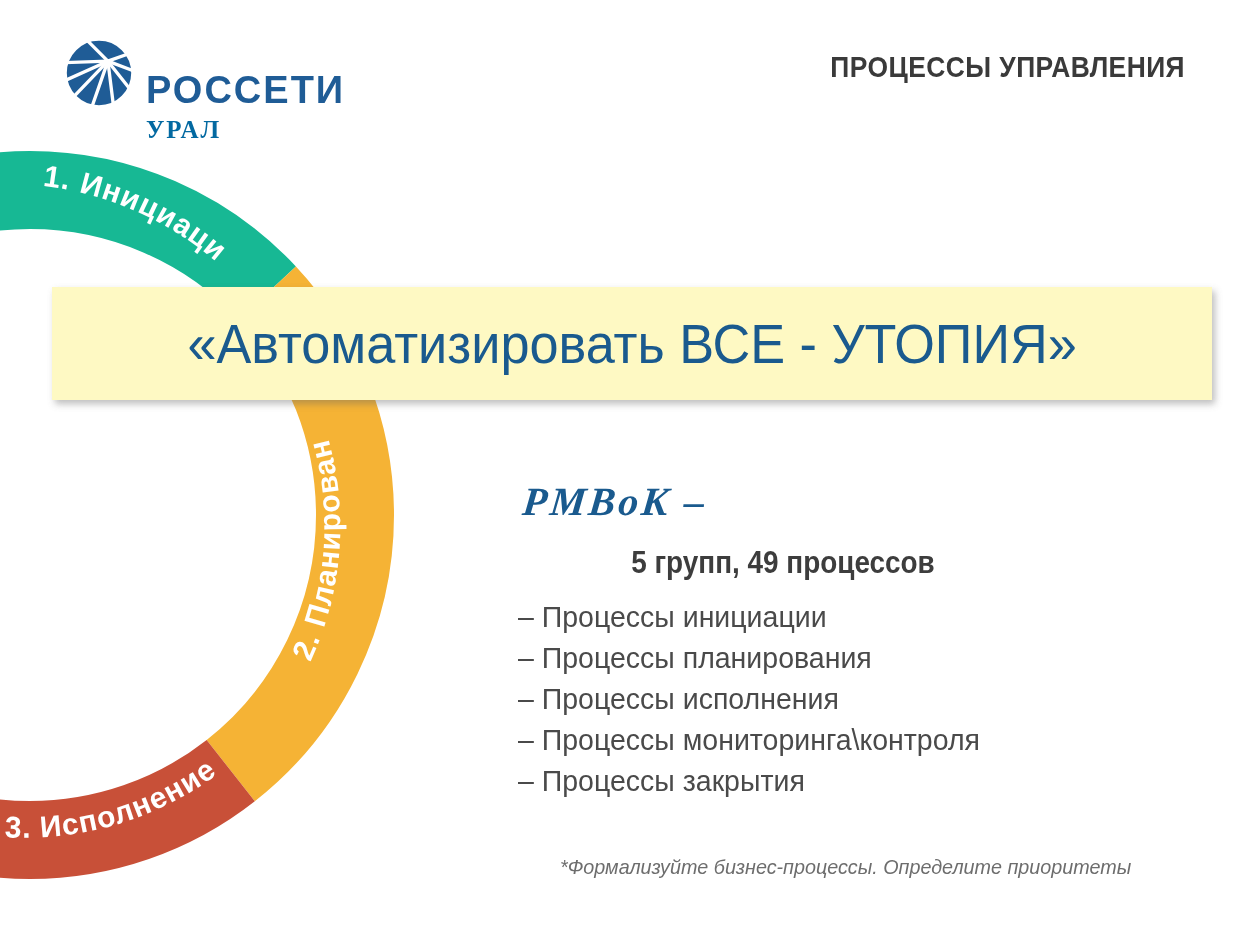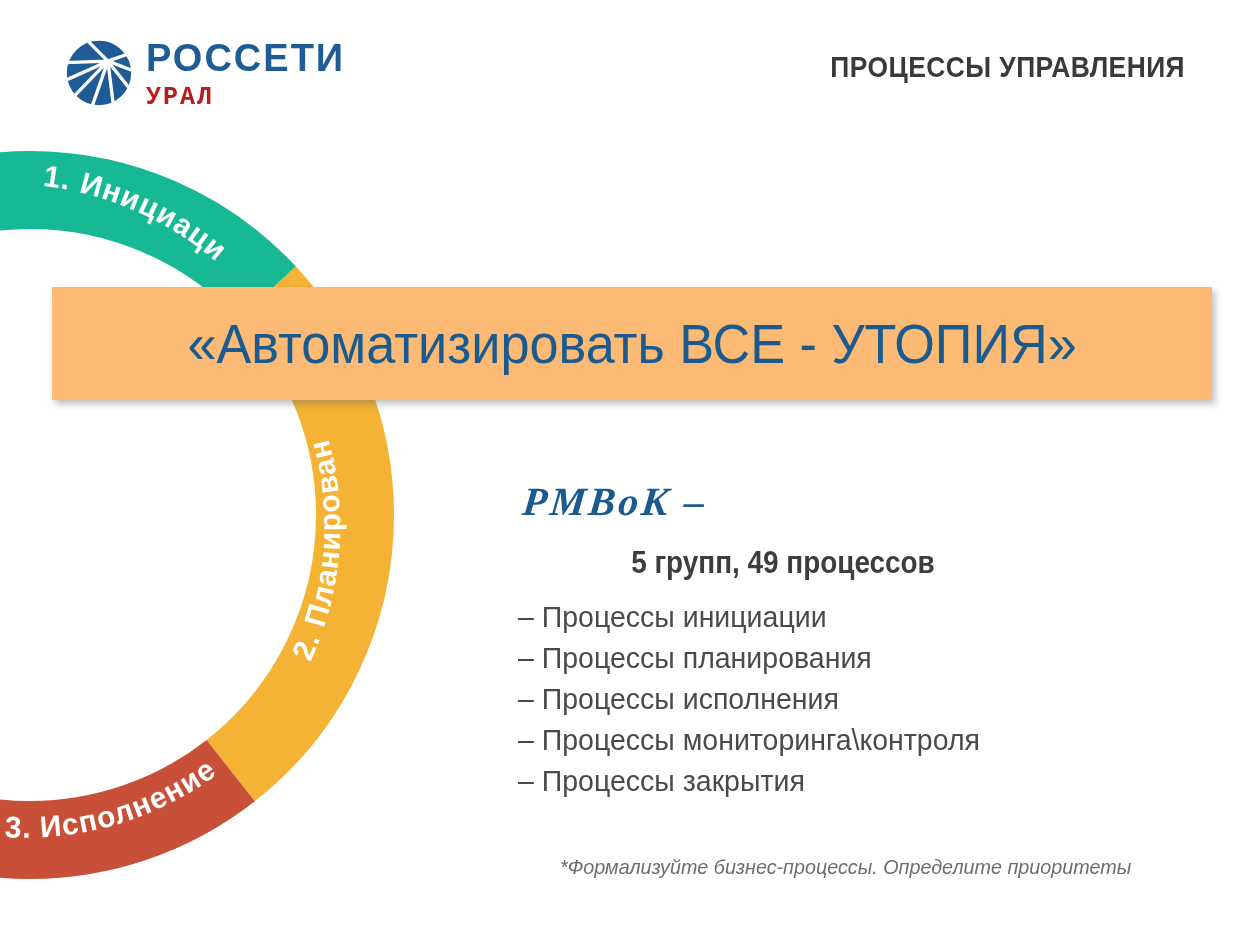--- a/index.html
+++ b/index.html
@@ -39,27 +39,28 @@
     top: 5px;
   }
   .logo-rossetti {
     font-family: "Liberation Sans", sans-serif;
     font-weight: bold;
     font-size: 38px;
     letter-spacing: 2px;
     color: #1f5c96;
     line-height: 40px;
     white-space: nowrap;
+    margin-top: 32px;
   }
   .logo-ural {
-    font-family: Liberation Mono, monospace;
+    font-family: Liberation Serif, serif;
     font-weight: bold;
     font-size: 25px;
     letter-spacing: 2px;
-    color: #b91c1c;
+    color: #0369a1;
     line-height: 30px;
     margin-top: 5px;
     white-space: nowrap;
   }
 
   
   #header-title {
     position: absolute;
     right: 48px;
     top: 50px;
@@ -94,21 +95,21 @@
     letter-spacing: 1px;
   }
 
   
   #banner {
     position: absolute;
     left: 52px;
     top: 287px;
     width: 1160px;
     height: 113px;
-    background: #fdba74;
+    background: #fef9c3;
     box-shadow: 3px 4px 7px rgba(100,100,100,0.42);
     display: flex;
     align-items: center;
     justify-content: center;
   }
   #banner-title {
     font-family: "Liberation Sans", sans-serif;
     font-weight: normal;
     font-size: 55px;
     color: #1a5a8e;

